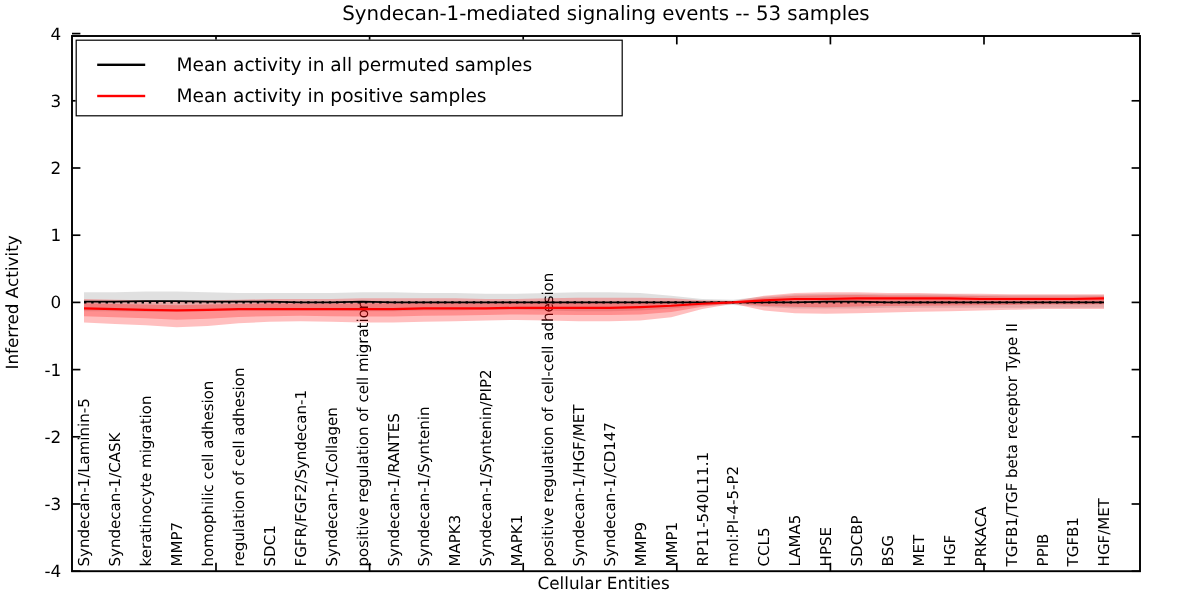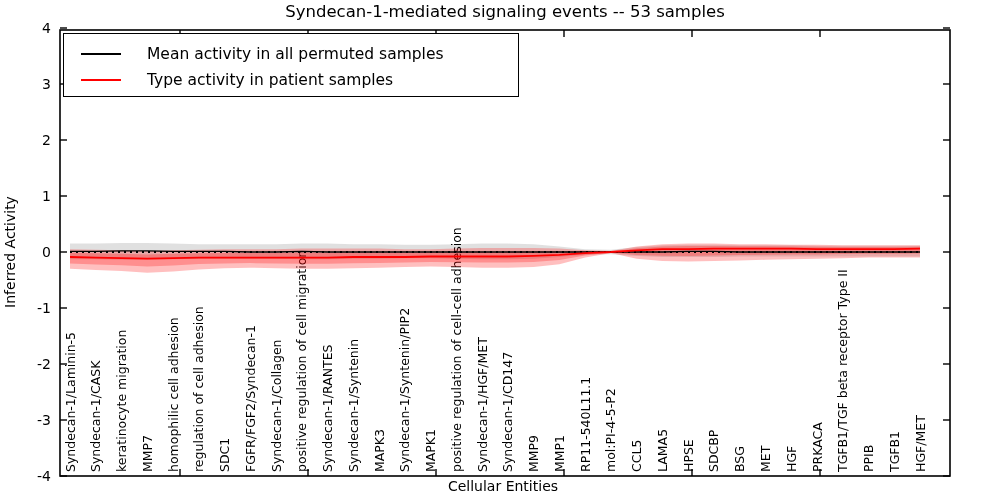--- a/index.html
+++ b/index.html
@@ -116,16 +116,16 @@
     <text id="ylabel" transform="translate(15 252) rotate(-90)" text-anchor="middle" font-size="14" fill="#000">Inferred Activity</text>
   </svg>
 
   <div class="legend">
     <div class="legend-row r1">
       <span class="legend-swatch" style="background: rgb(0, 0, 0);"></span>
       <span class="legend-label">Mean activity in all permuted samples</span>
     </div>
     <div class="legend-row r2">
       <span class="legend-swatch" style="background: rgb(255, 0, 0);"></span>
-      <span class="legend-label">Type activity in patient samples</span>
+      <span class="legend-label">Mean activity in positive samples</span>
     </div>
   </div>
 </div>
 
 </body></html>

